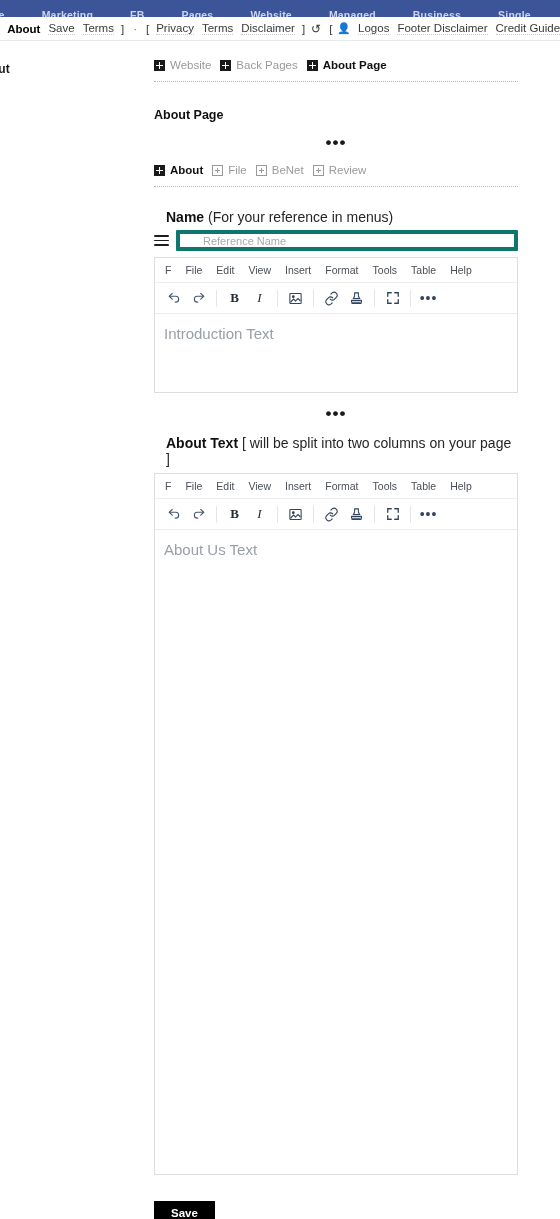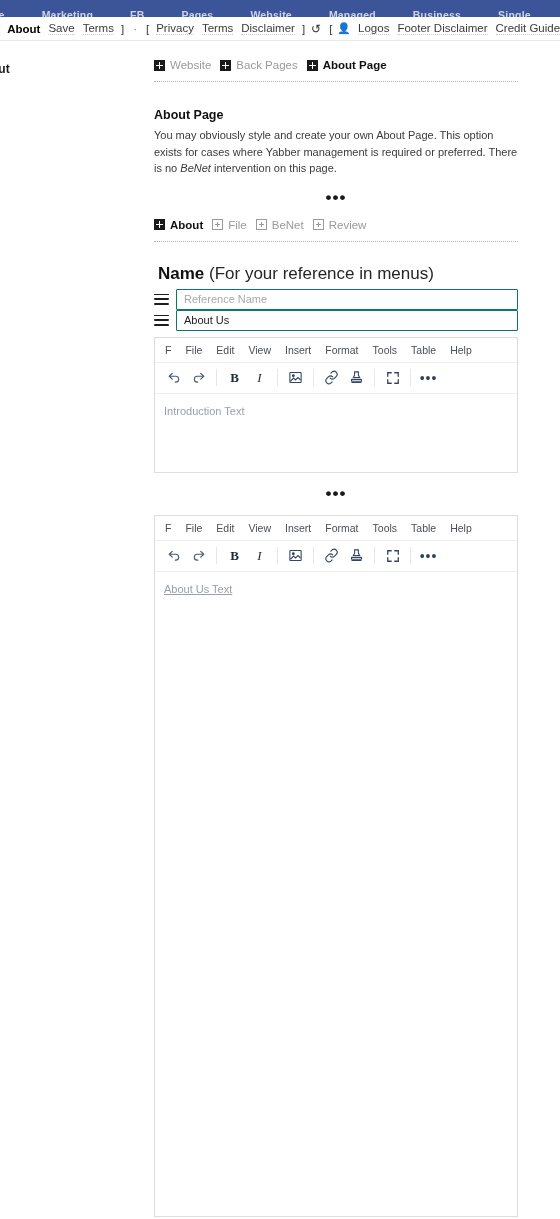--- a/index.html
+++ b/index.html
@@ -144,42 +144,42 @@
     font-size: 17px;
     font-weight: bold;
     color: #1a1a1a;
     letter-spacing: 1px;
     line-height: 6px;
     margin: 18px 0 18px 0;
   }
 
   
   .field-label {
-    font-size: 17px;
+    font-size: 14px;
     color: #111;
-    margin: 22px 0 5px 4px;
+    margin: 22px 0 5px 12px;
   }
   .field-label b { font-weight: bold; }
   .field-label span { font-weight: normal; color: #262626; }
 
   .input-row { display: flex; align-items: center; gap: 7px; }
   .burger {
     width: 15px; height: 11px;
     display: flex; flex-direction: column; justify-content: space-between;
     flex: 0 0 auto;
   }
   .burger i { display: block; height: 1.6px; background: #1d1d1d; border-radius: 1px; }
 
   .txtinput {
     flex: 1 1 auto;
     height: 21px;
-    border: 1px solid #0f766e;
+    border: 4px solid #0f766e;
     background: #fff;
     font-size: 11px;
-    padding: 0 7px;
+    padding: 0 23px;
     color: #222;
     font-family: "Liberation Sans", sans-serif;
     border-radius: 1px;
   }
   .txtinput::placeholder { color: #a9a9a9; }
 
   
   .editor {
     border: 1px solid #dedede;
     background: #fff;
@@ -211,24 +211,24 @@
     color: #32455c;
     font-size: 13px;
   }
   .tb-btn svg { display: block; }
   .tb-btn.bold { font-weight: bold; font-size: 13px; font-family: "Liberation Serif", serif; color: #1f2933; }
   .tb-btn.ital { font-style: italic; font-size: 13px; font-family: "Liberation Serif", serif; color: #1f2933; }
   .tb-btn.dots { font-size: 14px; letter-spacing: 1px; color: #32455c; }
 
   .editor-area {
     padding: 11px 9px;
-    font-size: 11px;
+    font-size: 15px;
     color: #9aa0a8;
   }
-  .editor-area.tall { height: 644px; text-decoration: underline; }
+  .editor-area.tall { height: 644px; }
   .editor-area.short { height: 78px; }
 
   
   .save-wrap { margin-top: 26px; }
   .save-btn {
     background: #000;
     color: #fff;
     border: none;
     font-size: 11.5px;
     font-weight: bold;
@@ -291,24 +291,20 @@
         <span class="lbl">Back Pages</span>
       </span>
       <span class="tab active">
         <span class="sq filled"></span>
         <span class="lbl">About Page</span>
       </span>
     </div>
     <div class="dotted-rule"></div>
 
     <div class="blk-title">About Page</div>
-    <div class="blk-desc">
-      <span>You may obviously style and create your own About Page. This option exists for cases where</span>
-      <span>Yabber management is required or preferred. There is no </span><i>BeNet</i><span> intervention on this page.</span>
-    </div>
 
     <div class="ellipsis-sep">•••</div>
 
     <div class="tabrow">
       <span class="tab active">
         <span class="sq filled"></span>
         <span class="lbl">About</span>
       </span>
       <span class="tab">
         <span class="sq outline"></span>
@@ -330,28 +326,20 @@
     </div>
     <div class="input-row">
       <span class="burger">
           <i></i>
           <i></i>
           <i></i>
         </span>
       <input class="txtinput" type="text" placeholder="Reference Name" style="">
     </div>
 
-    <div class="input-row">
-      <span class="burger">
-          <i></i>
-          <i></i>
-          <i></i>
-        </span>
-      <input class="txtinput" type="text" value="About Us" style="">
-    </div>
 
     <div class="editor">
       <div class="editor-menubar">
         <span class="mi">F</span>
         <span class="mi">File</span>
         <span class="mi">Edit</span>
         <span class="mi">View</span>
         <span class="mi">Insert</span>
         <span class="mi">Format</span>
         <span class="mi">Tools</span>
@@ -416,20 +404,23 @@
           </span>
         </div>
         <div class="tb-sep"></div>
         <span class="tb-btn dots">•••</span>
       </div>
       <div class="editor-area short">Introduction Text</div>
     </div>
 
     <div class="ellipsis-sep">•••</div>
 
+    <div class="field-label" style="margin-top:0">
+      <b>About Text</b><span> [ will be split into two columns on your page ]</span>
+    </div>
     <div class="editor">
       <div class="editor-menubar">
         <span class="mi">F</span>
         <span class="mi">File</span>
         <span class="mi">Edit</span>
         <span class="mi">View</span>
         <span class="mi">Insert</span>
         <span class="mi">Format</span>
         <span class="mi">Tools</span>
         <span class="mi">Table</span>

